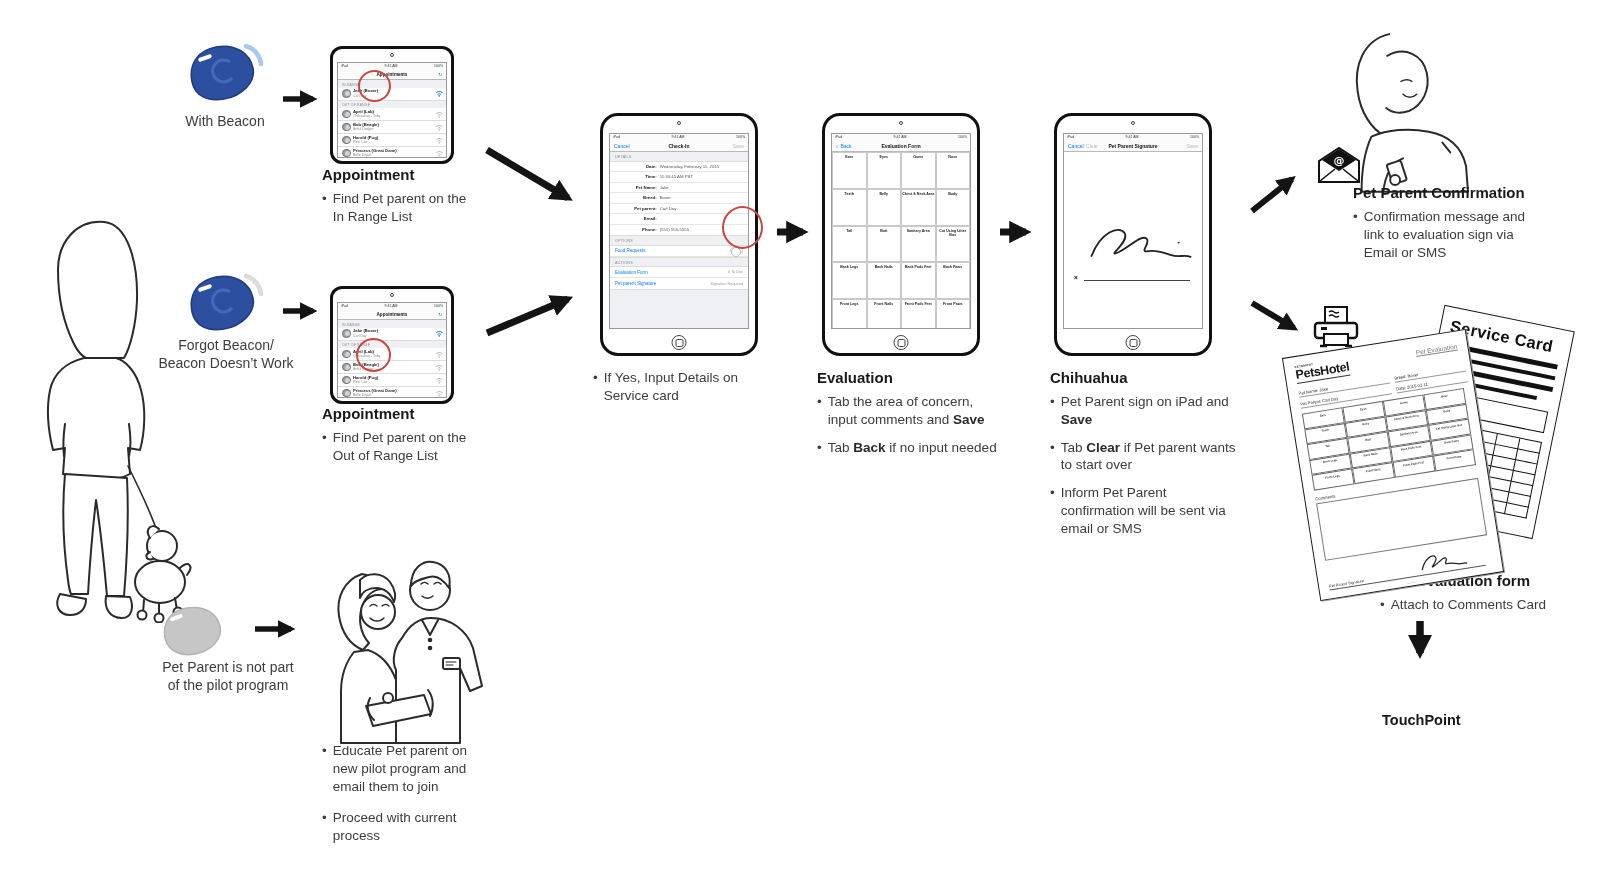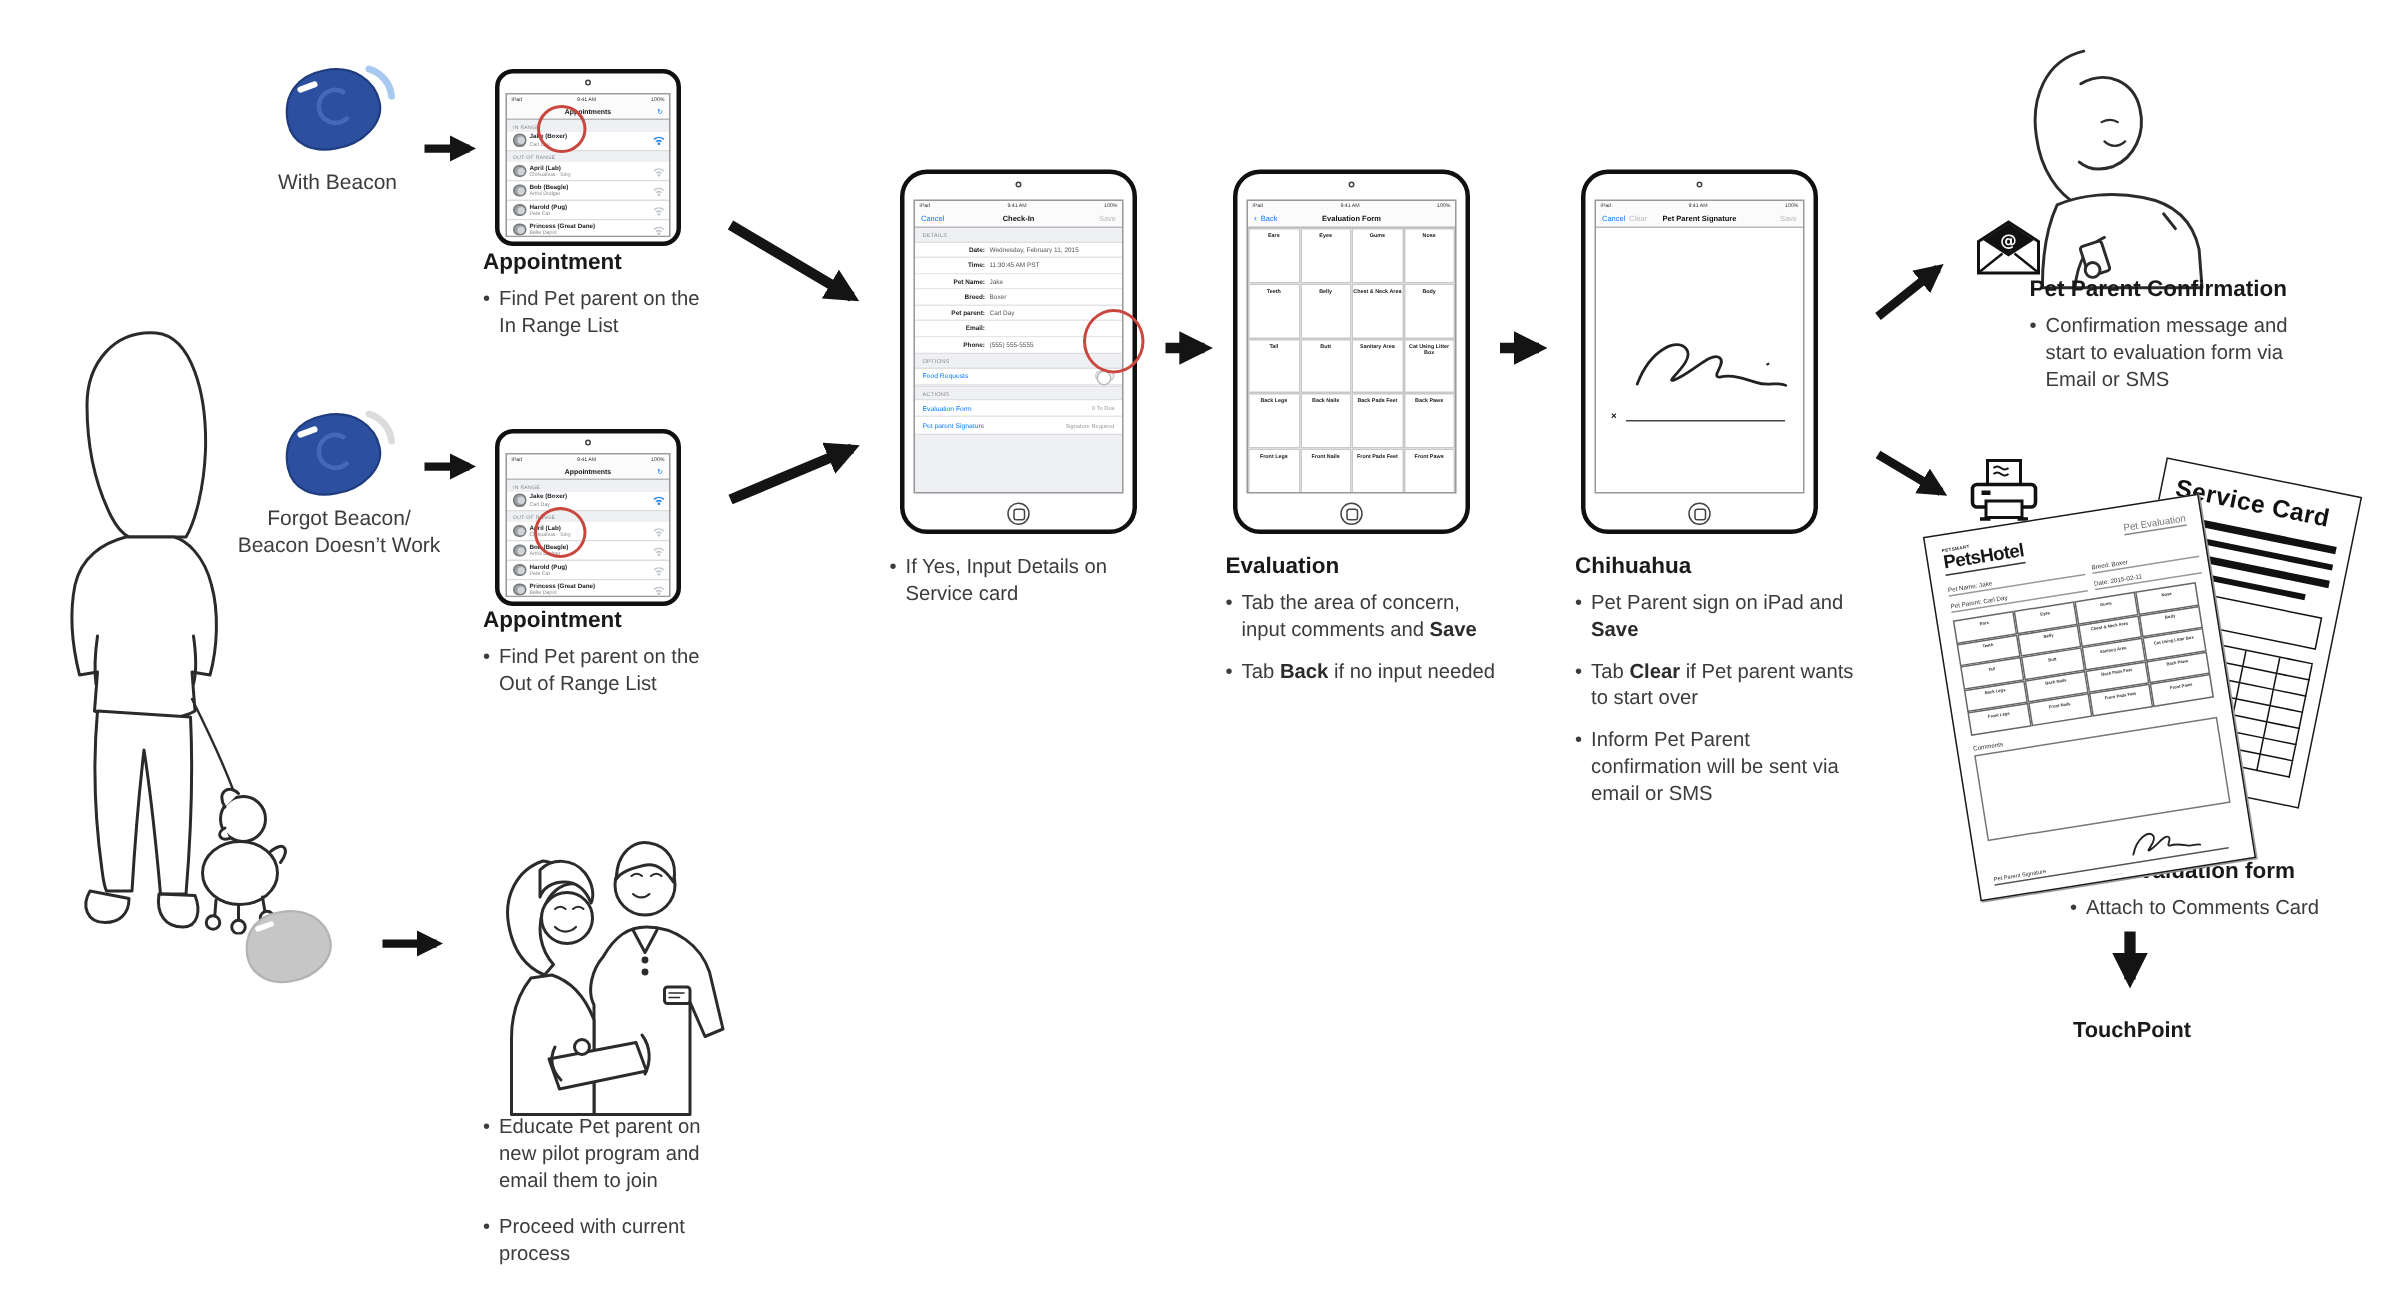--- a/index.html
+++ b/index.html
@@ -158,20 +158,24 @@
   </svg>
   <div class="note" id="lbl-forgot" style="left:146px; top:336px; width:160px;">
     <span style="display:block">Forgot Beacon/</span>
     <span style="display:block">Beacon Doesn’t Work</span>
   </div>
 
   <svg class="beacon" id="beacon3" style="left:155px; top:600px;" width="86" height="60" viewBox="0 0 86 60">
     <path d="M10,38 C7,20 18,10 32,8 C50,5 62,14 65,26 C68,39 56,51 40,54 C26,57 13,51 10,38 Z" fill="#c6c6c6" stroke="#b3b3b3" stroke-width="1.5"></path>
     <rect x="15" y="16" width="13px" height="3.6" rx="1.8" fill="#fff" transform="rotate(-20 21 18)"></rect>
   </svg>
+  <div class="note" id="lbl-nopilot" style="left:146px; top:658px; width:164px;">
+    <span style="display:block">Pet Parent is not part</span>
+    <span style="display:block">of the pilot program</span>
+  </div>
 
   <svg class="arrow" style="left:281px; top:91px;" width="46" height="16">
     <defs>
         <marker id="m1" markerWidth="3.2" markerHeight="3.2" refX="2.4" refY="1.6" orient="auto" markerUnits="strokeWidth">
           <path d="M0,0 L3.2,1.6 L0,3.2 Z" fill="#141414"></path>
         </marker>
       </defs>
     <line x1="2" y1="8" x2="32" y2="8" stroke-width="5.5" marker-end="url(#m1)"></line>
   </svg>
   <svg class="arrow" style="left:281px; top:303px;" width="46" height="16">
@@ -622,21 +626,21 @@
     <path d="M52,168 C54,150 60,139 72,134" fill="none"></path>
     <rect x="58" y="138" width="15" height="21" rx="2" transform="rotate(-18 65 148)"></rect>
     <circle cx="64" cy="156" r="5"></circle>
     <path d="M112,118 l8,10" fill="none"></path>
   </svg>
   <div class="cap" id="cap-confirm" style="left:1353px; top:184px; width:188px;">
     <div class="cap-title">Pet Parent Confirmation</div>
     <div>
         <div class="bullet">
           <span class="dot">•</span>
-          <span class="btxt">Confirmation message and start to evaluation form via Email or SMS</span>
+          <span class="btxt">Confirmation message and link to evaluation sign via Email or SMS</span>
         </div>
       </div>
   </div>
 
   <svg class="icon" style="left:1312px; top:304px;" width="48" height="46" viewBox="0 0 48 46">
     <rect x="13" y="3" width="22" height="16" fill="#fff" stroke="#111" stroke-width="2"></rect>
     <path d="M17,8 q2.5,-2 5,0 t5,0 M17,12 q2.5,-2 5,0 t5,0" stroke="#111" fill="none" stroke-width="1.4"></path>
     <path d="M6,19 h36 a3,3 0 0 1 3,3 v9 a3,3 0 0 1 -3,3 h-36 a3,3 0 0 1 -3,-3 v-9 a3,3 0 0 1 3,-3 z" fill="#fff" stroke="#111" stroke-width="2.4"></path>
     <rect x="12" y="30" width="24" height="11" fill="#fff" stroke="#111" stroke-width="2"></rect>
     <rect x="9" y="23" width="6" height="3" fill="#111"></rect>
@@ -739,21 +743,21 @@
 
   <div class="cap" id="cap-print" style="left:1380px; top:572px; width:192px;">
     <div class="cap-title">Print evaluation form</div>
     <div>
         <div class="bullet">
           <span class="dot">•</span>
           <span class="btxt">Attach to Comments Card</span>
         </div>
       </div>
   </div>
-  <div id="lbl-touchpoint" style="left:1382px; top:679px;">TouchPoint</div>
+  <div id="lbl-touchpoint" style="left:1382px; top:712px;">TouchPoint</div>
 
   <svg class="illus" id="two-people" style="left:310px; top:540px;" width="175" height="205" viewBox="0 0 175 205" fill="#fff" stroke="#2b2b2b" stroke-width="2" stroke-linejoin="round" stroke-linecap="round">
     <path d="M52,34 C34,40 26,58 29,76 C32,94 41,105 53,110 L59,103 C50,93 48,79 52,67 C56,55 64,49 73,49 C68,41 61,35 52,34 Z"></path>
     <circle cx="68" cy="72" r="17"></circle>
     <path d="M60,78 C64,82 70,82 74,78" fill="none" stroke-width="1.5"></path>
     <path d="M60,66 c2,-2 5,-2 7,0 M72,66 c2,-2 5,-2 7,0" fill="none" stroke-width="1.3"></path>
     <path d="M50,40 C58,32 72,32 80,42 C86,50 86,58 84,62 C80,52 74,48 66,48 C58,48 52,52 50,58 Z"></path>
     <circle cx="120" cy="50" r="20"></circle>
     <path d="M101,46 C101,28 113,20 123,22 C135,24 142,34 139,48 C133,39 126,35 119,37 C111,39 104,41 101,46 Z"></path>
     <path d="M112,56 c3,3 8,3 11,0 M111,44 c2,-2 5,-2 7,0 M124,44 c2,-2 5,-2 7,0" fill="none" stroke-width="1.4"></path>

